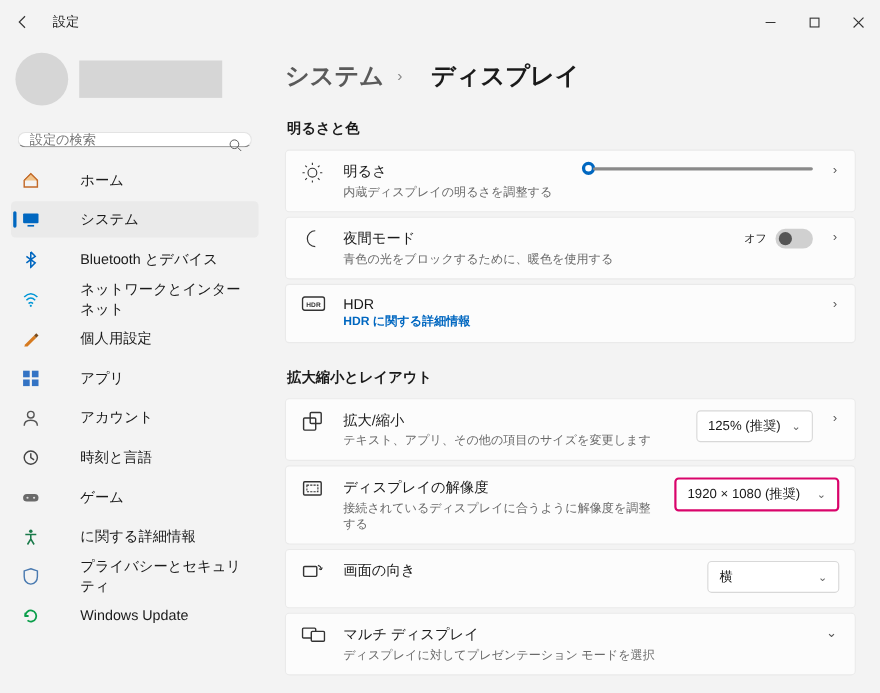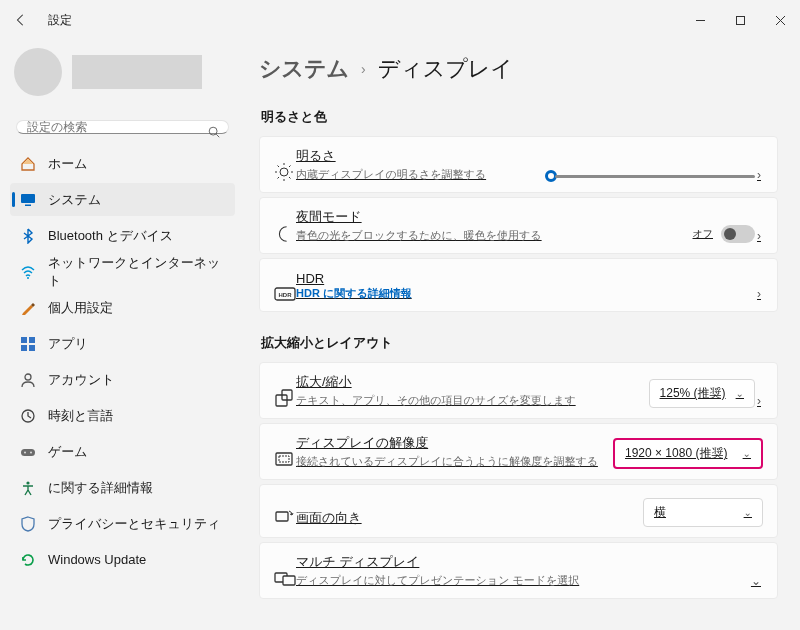--- a/index.html
+++ b/index.html
@@ -19,31 +19,31 @@
 .profile-block { width: 130px; height: 34px; background: #d6d6d6; }
 
 .searchbox { position: relative; margin: 4px 6px 10px 6px; }
 .searchbox input { width: 100%; height: 14px; background: #fff; border: 1px solid #e3e3e3; border-bottom: 1px solid #8a8a8a; border-radius: 12px; padding: 0 30px 0 10px; font-size: 12px; outline: none; }
 .searchbox .sicon { position: absolute; right: 8px; top: 6px; color: #666; }
 
 .navitem { display: flex; align-items: center; height: 33px; border-radius: 4px; padding: 0 8px 0 10px; gap: 12px; cursor: default; position: relative; }
 .navitem.active { background: #eaeaea; }
 .navitem.active::before { content:""; position:absolute; left:2px; top:9px; width:3px; height:15px; background:#0067c0; border-radius:2px; }
 .navitem .nicon { width: 16px; height: 16px; display:flex; align-items:center; justify-content:center; }
-.navitem .nlabel { font-size: 13px; }
+.navitem .nlabel { font-size: 13px; margin-left: 25px; }
 
 .main { flex: 1; padding: 14px 22px 0 14px; overflow-y: auto; }
 .breadcrumb { display: flex; align-items: center; gap: 12px; margin-bottom: 24px; }
 .bc-parent { font-size: 22px; color: #5a5a5a; font-weight: 600; }
 .bc-sep { color: #888; font-size: 14px; }
-.bc-current { font-size: 22px; font-weight: 400; }
+.bc-current { font-size: 22px; font-weight: 700; margin-left: 14px; }
 
 .section-title { font-size: 13px; font-weight: 600; margin: 10px 0 10px 2px; }
 
-.card { background: #fcfcfc; border: 1px solid #eaeaea; border-radius: 4px; margin-bottom: 4px; display: flex; align-items: flex-end; padding: 10px 14px; min-height: 54px; text-decoration: underline; }
+.card { background: #fcfcfc; border: 1px solid #eaeaea; border-radius: 4px; margin-bottom: 4px; display: flex; align-items: flex-start; padding: 10px 14px; gap: 16px; min-height: 54px; }
 .card .cicon { width: 22px; text-align:center; color:#333; }
 .card .ctext { flex: 1; }
 .card .ct-title { font-size: 13px; }
 .card .ct-title.link { color: #0067c0; }
 .card .ct-sub { font-size: 11px; color: #6a6a6a; margin-top: 2px; }
 .card .chev { color: #555; font-size: 12px; padding: 0 2px; }
 
 .slider { flex: 0 0 210px; display:flex; align-items:center; }
 .slider .dot { width:12px; height:12px; border-radius:50%; background:#fff; border:3px solid #0067c0; }
 .slider .track { flex:1; height:3px; background:#8a8a8a; border-radius:2px; margin-left:-2px; }

